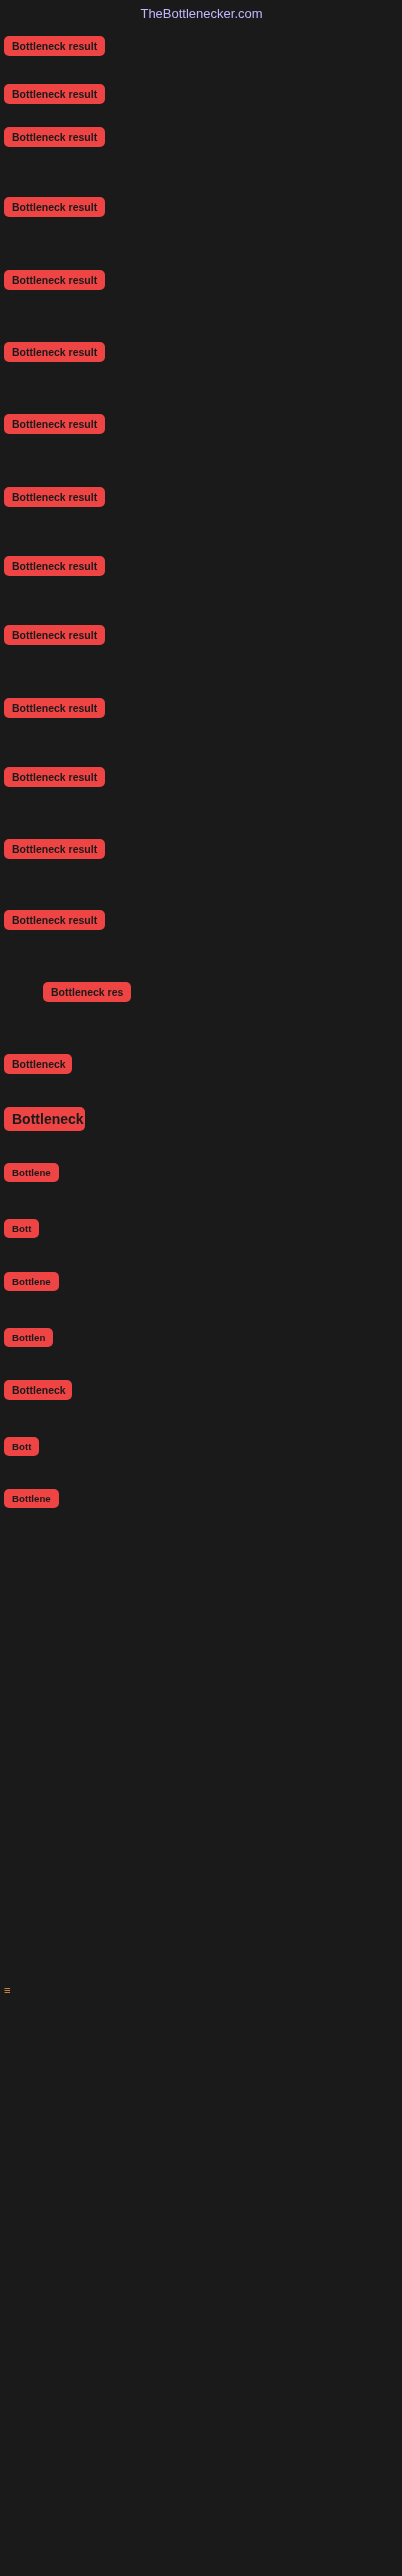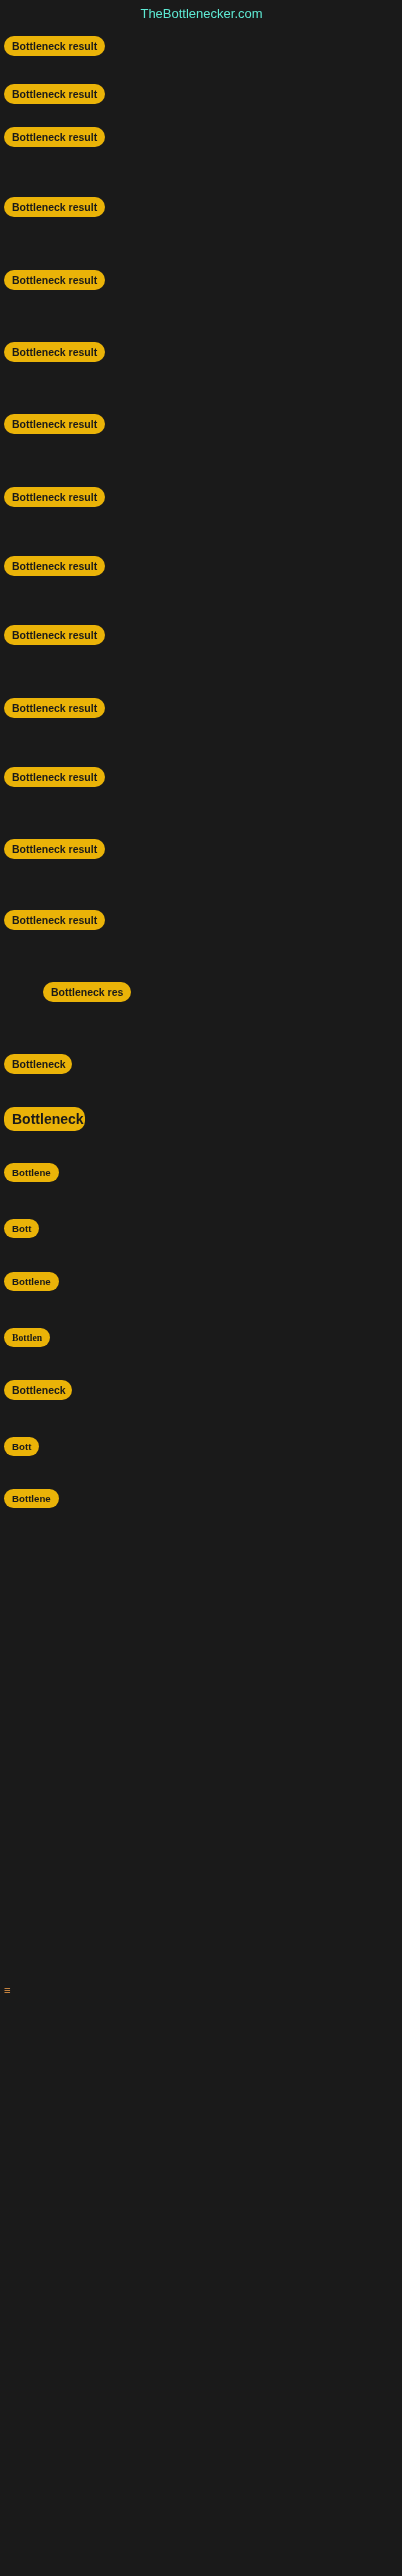--- a/index.html
+++ b/index.html
@@ -9,33 +9,33 @@
     }
     body {
       width: 403px;
       min-height: 2576px;
       background-color: #1a1a1a;
       font-family: Arial, sans-serif;
       position: relative;
     }
     .site-title {
       text-align: center;
-      color: #5eead4;
+      color: #c4b5fd;
       font-size: 13px;
       padding: 6.4px 0;
       background-color: #1a1a1a;
     }
     .bottleneck-badge {
       display: inline-block;
-      background-color: #eab308;
+      background-color: #ef4444;
       color: #1a1a1a;
       font-size: 10.5px;
       font-weight: bold;
       padding: 4px 8px;
-      border-radius: 10px;
+      border-radius: 5px;
       white-space: nowrap;
       overflow: hidden;
     }
     .items-container {
       padding: 8px 4px;
     }
   </style>
 </head>
 <body>
 
@@ -55,19 +55,19 @@
     <div style="position: absolute; top: 670px; left: 4px;"><span class="bottleneck-badge" style="max-width: 105px; font-size: 10.5px;">Bottleneck result</span></div>
     <div style="position: absolute; top: 739px; left: 4px;"><span class="bottleneck-badge" style="max-width: 105px; font-size: 10.5px;">Bottleneck result</span></div>
     <div style="position: absolute; top: 811px; left: 4px;"><span class="bottleneck-badge" style="max-width: 105px; font-size: 10.5px;">Bottleneck result</span></div>
     <div style="position: absolute; top: 882px; left: 4px;"><span class="bottleneck-badge" style="max-width: 105px; font-size: 10.5px;">Bottleneck result</span></div>
     <div style="position: absolute; top: 954px; left: 4px; margin-left: 39px;"><span class="bottleneck-badge" style="max-width: 89px; font-size: 10.5px;">Bottleneck res</span></div>
     <div style="position: absolute; top: 1026px; left: 4px;"><span class="bottleneck-badge" style="max-width: 68px; font-size: 10.5px;">Bottleneck</span></div>
     <div style="position: absolute; top: 1079px; left: 4px;"><span class="bottleneck-badge" style="max-width: 81px; font-size: 14px;">Bottleneck re</span></div>
     <div style="position: absolute; top: 1135px; left: 4px;"><span class="bottleneck-badge" style="max-width: 63px; font-size: 9.7px;">Bottlene</span></div>
     <div style="position: absolute; top: 1191px; left: 4px;"><span class="bottleneck-badge" style="max-width: 40px; font-size: 9.7px;">Bott</span></div>
     <div style="position: absolute; top: 1244px; left: 4px;"><span class="bottleneck-badge" style="max-width: 63px; font-size: 9.7px;">Bottlene</span></div>
-    <div style="position: absolute; top: 1300px; left: 4px; font-family: Liberation Serif, serif;"><span class="bottleneck-badge" style="max-width: 58px; font-size: 9.7px;">Bottlen</span></div>
+    <div style="position: absolute; top: 1300px; left: 4px;"><span class="bottleneck-badge" style="max-width: 58px; font-size: 9.7px;">Bottlen</span></div>
     <div style="position: absolute; top: 1352px; left: 4px;"><span class="bottleneck-badge" style="max-width: 68px; font-size: 10.5px;">Bottleneck</span></div>
     <div style="position: absolute; top: 1409px; left: 4px;"><span class="bottleneck-badge" style="max-width: 40px; font-size: 9.7px;">Bott</span></div>
     <div style="position: absolute; top: 1461px; left: 4px;"><span class="bottleneck-badge" style="max-width: 63px; font-size: 9.7px;">Bottlene</span></div>
     <div style="position: absolute; top: 1956px; left: 4px; color: rgb(245, 160, 74); font-size: 11.3px;">≡</div>
   </div>
 
 
 </body></html>

